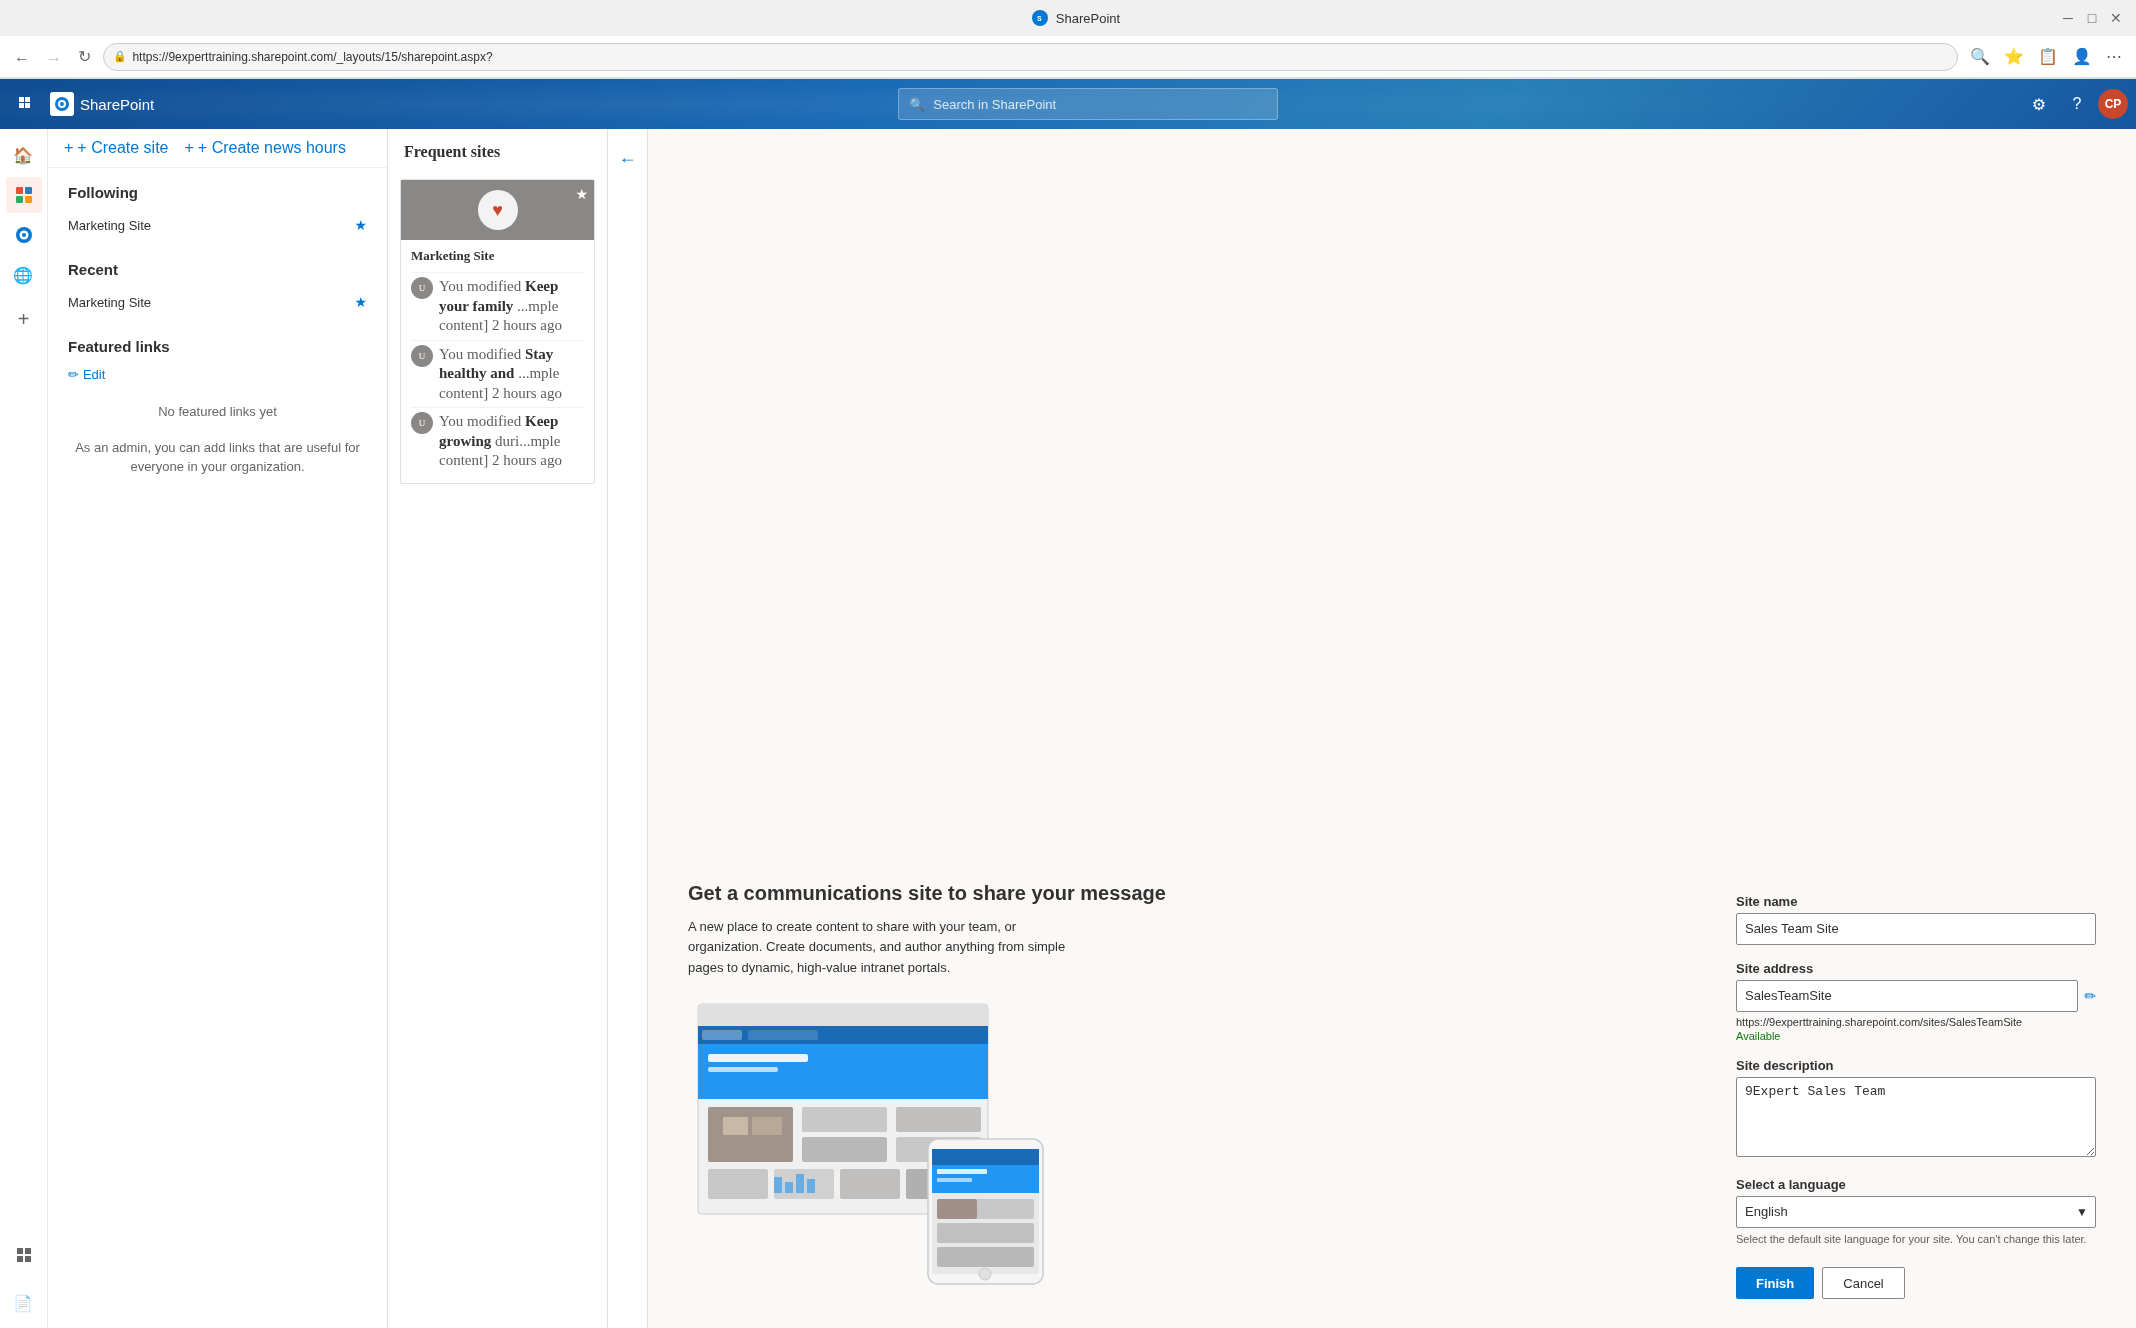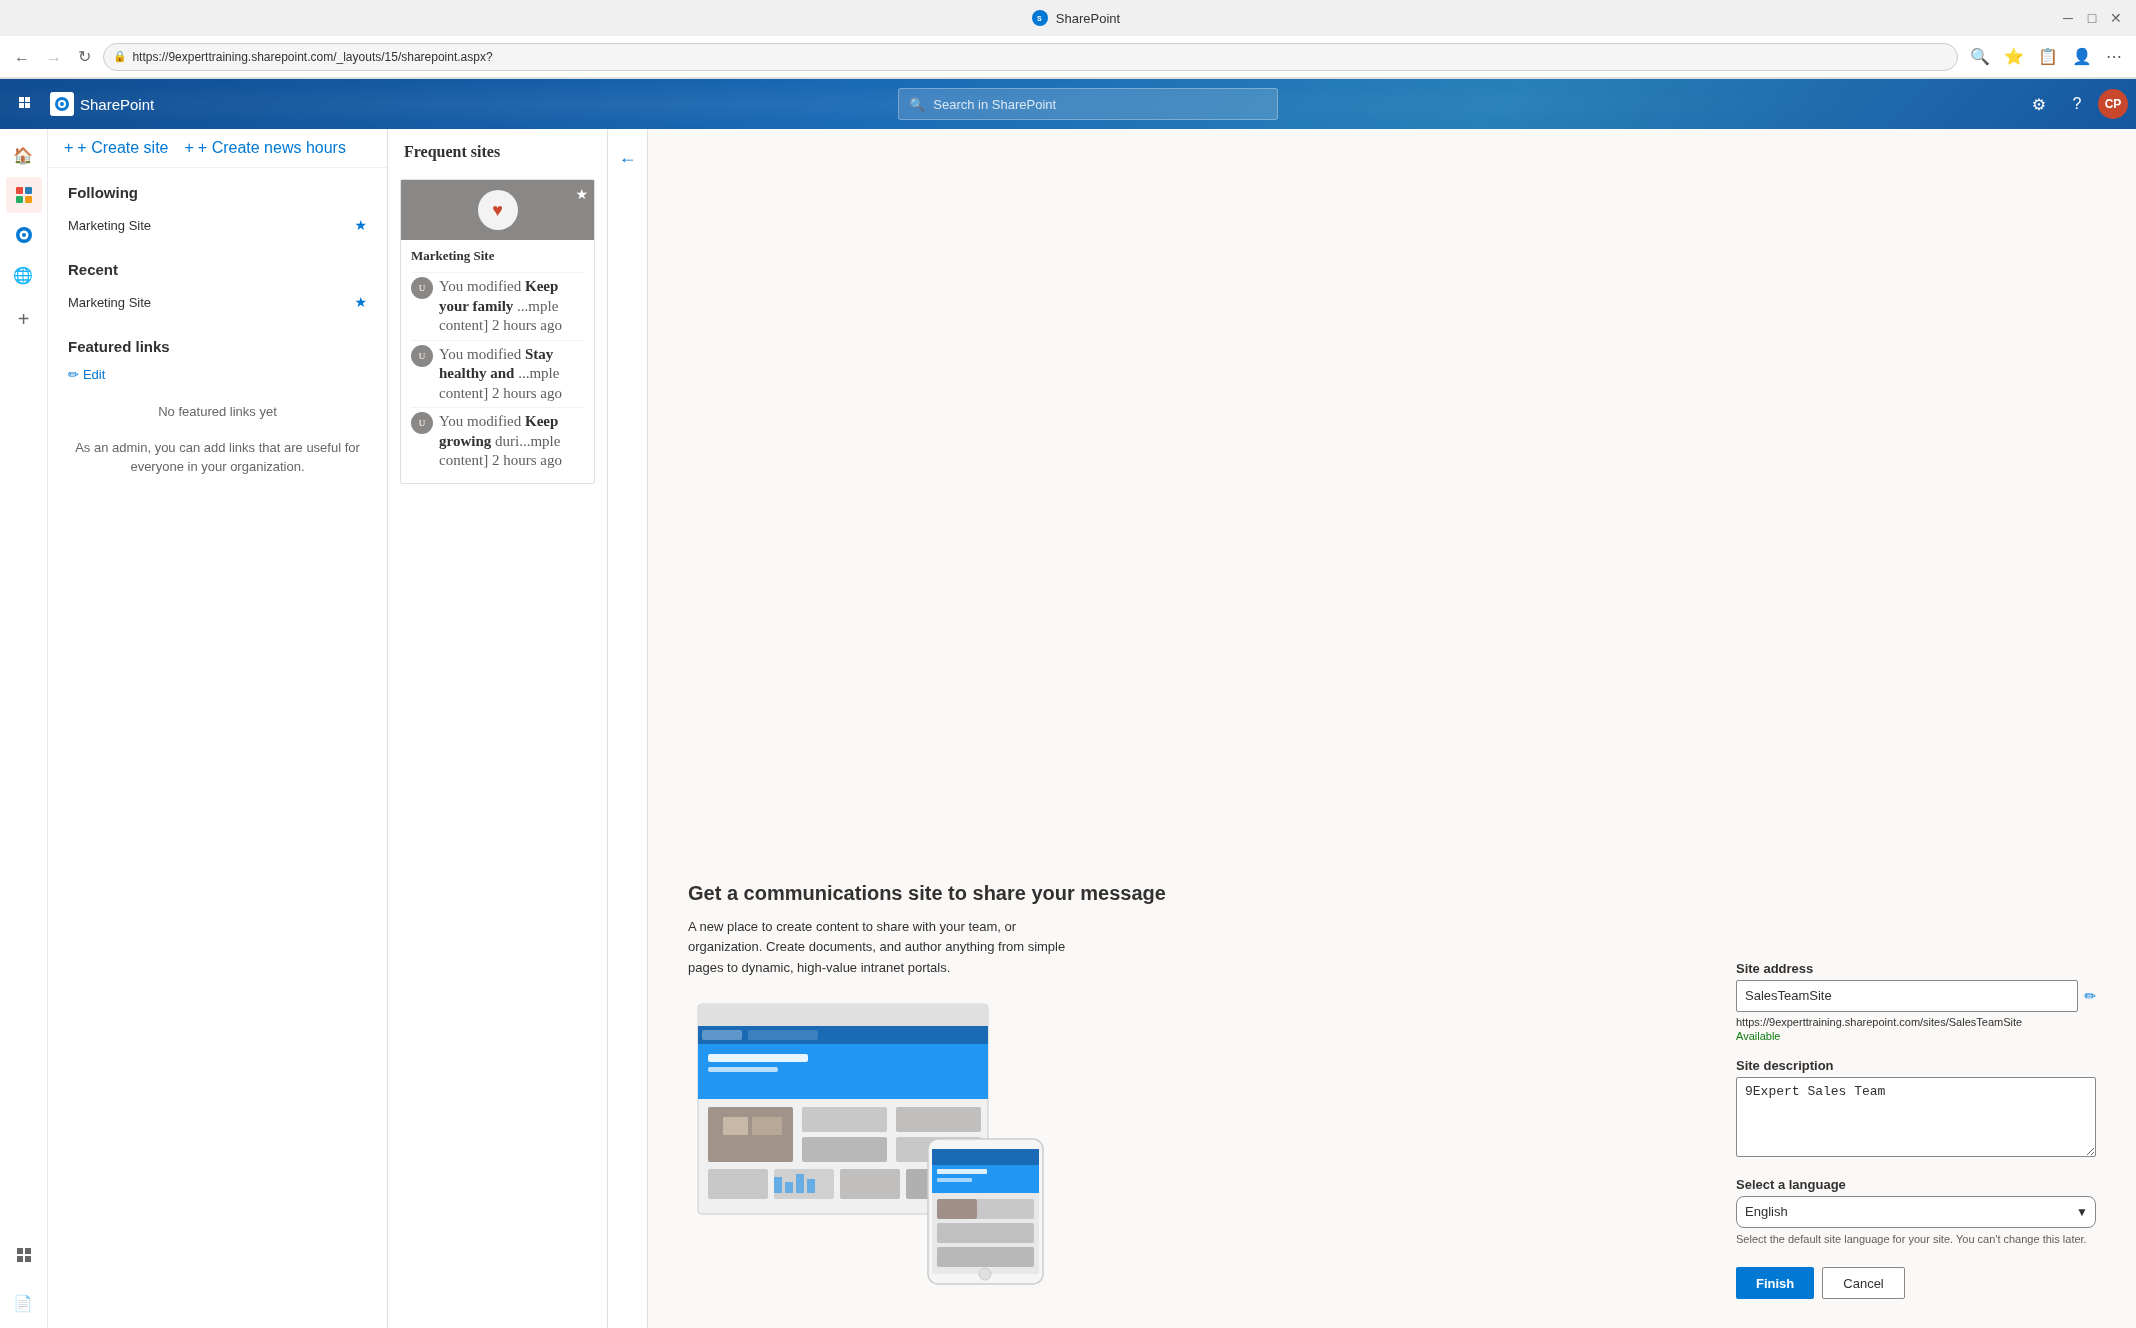--- a/index.html
+++ b/index.html
@@ -360,21 +360,21 @@
       resize: vertical;
       font-family: Liberation Mono, monospace;
     }
     .form-select-wrap {
       position: relative;
     }
     .form-select {
       width: 100%;
       height: 32px;
       border: 1px solid #8a8886;
-      border-radius: 8px;
+      border-radius: 2px;
       padding: 0 30px 0 8px;
       font-size: 13px;
       color: #323130;
       background: #fff;
       outline: none;
       appearance: none;
       cursor: pointer;
     }
     .select-chevron {
       position: absolute; right: 8px; top: 50%; transform: translateY(-50%);
@@ -641,20 +641,24 @@
 
               <rect x="249" y="200" width="40" height="20" rx="2" fill="#a09088"></rect>
 
               <circle cx="297" cy="275" r="6" fill="#e0e0e0" stroke="#ccc" stroke-width="1"></circle>
             </svg>
           </div>
         </div>
 
         <div class="create-site-right">
 
+          <div class="form-group">
+            <label class="form-label">Site name</label>
+            <input class="form-input" type="text" value="Sales Team Site" style="">
+          </div>
 
           <div class="form-group">
             <label class="form-label">Site address</label>
             <div class="site-address-row">
               <input class="form-input" type="text" value="SalesTeamSite" style="">
               <button class="edit-icon-btn">✏</button>
             </div>
             <div class="url-preview">https://9experttraining.sharepoint.com/sites/SalesTeamSite</div>
             <div class="url-available">Available</div>
           </div>

